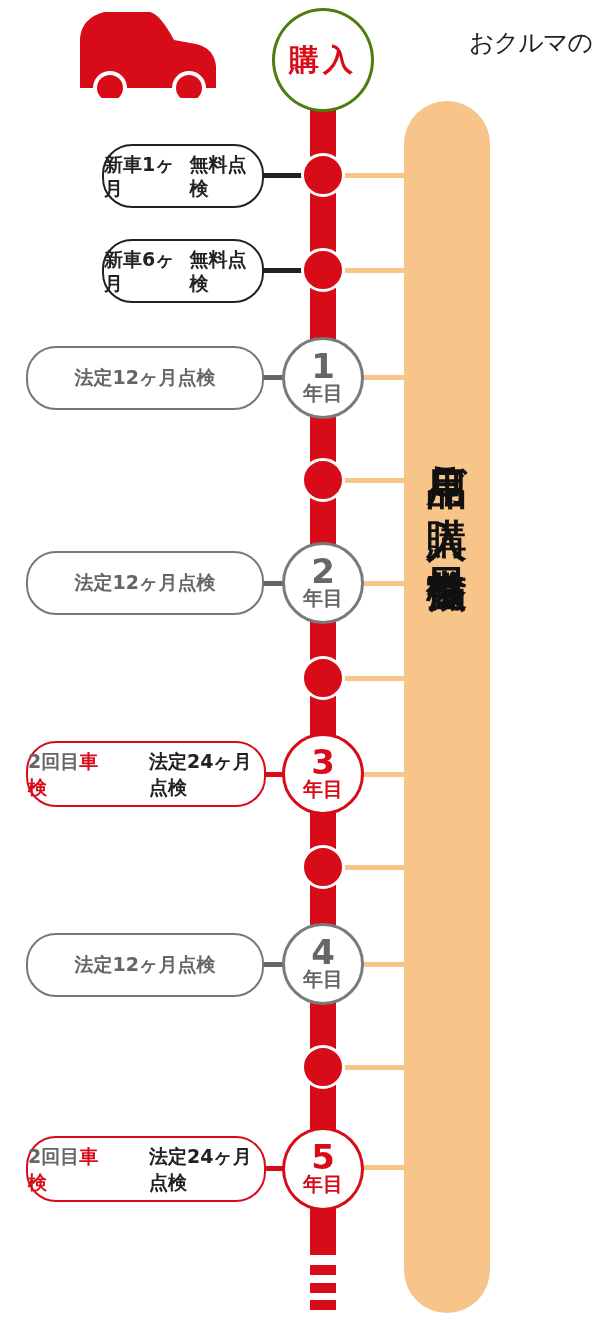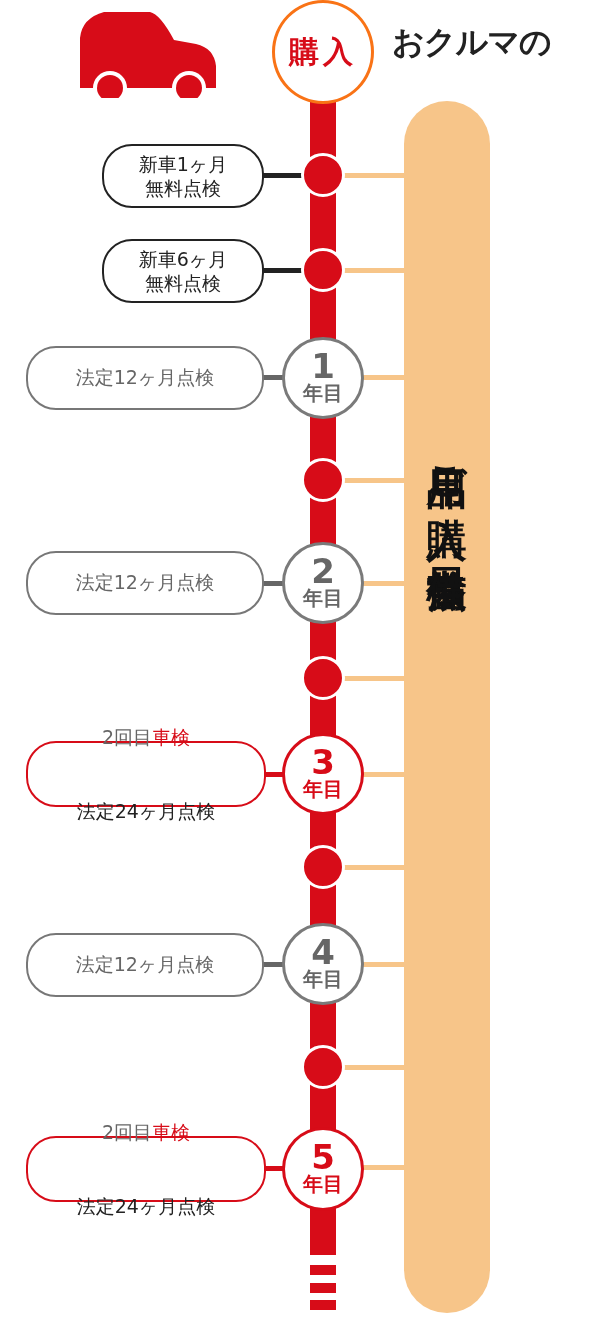--- a/index.html
+++ b/index.html
@@ -4,27 +4,27 @@
 <style>
   html, body { margin: 0; padding: 0; background: #ffffff; }
   body { width: 600px; height: 1317px; position: relative; overflow: hidden;
          font-family: "DejaVu Sans", "Liberation Sans", sans-serif; }
   .abs { position: absolute; }
 
   
   .car { left: 78px; top: 8px; width: 140px; height: 90px; }
 
   
-  .purchase { left: 236px; top: 0px; width: 92px; height: 104px; border: 3px solid #f97316;
+  .purchase { left: 236px; top: 8px; width: 92px; height: 104px; border: 3px solid #4d7c0f;
               border-radius: 50%; background: #fff; box-sizing: border-box;
               display: flex; align-items: center; justify-content: center;
               color: #d70c18; font-weight: bold; font-size: 30px; letter-spacing: 4px; z-index: 3;
               left: 272px; width: 102px; }
-  .title { left: 392px; top: 26px; width: 200px; text-align: left; color: #222;
-           font-weight: bold; font-size: 32px; line-height: 33px; letter-spacing: -1px; }
+  .title { left: 392px; top: 26px; width: 200px; text-align: right; color: #222;
+           font-weight: normal; font-size: 25px; line-height: 33px; letter-spacing: -1px; }
 
   
   .spine { left: 310px; top: 100px; width: 26px; height: 1155px; background: #d70c18; z-index: 1; }
   .dash { left: 310px; width: 26px; height: 10px; background: #d70c18; }
 
   
   .bar { left: 404px; top: 101px; width: 86px; height: 1212px; background: #f7c589; border-radius: 43px; z-index: 0; }
   .bar-text { left: 404px; width: 86px; top: 438px; writing-mode: vertical-rl; text-orientation: upright;
               font-weight: bold; font-size: 40px; color: #111; line-height: 86px; letter-spacing: 1px;
               display:flex; align-items:center; }
@@ -38,22 +38,22 @@
   
   .year { width: 82px; height: 82px; border-radius: 50%; background: #fff; border: 3px solid #7a7a7a;
           box-sizing: border-box; left: 282px; z-index: 3; color: #666; font-weight: bold;
           display: flex; flex-direction: column; align-items: center; justify-content: center; }
   .year.red { border-color: #d70c18; color: #d70c18; }
   .year .num { font-size: 34px; line-height: 30px; }
   .year .lbl { font-size: 20px; line-height: 24px; }
 
   
   .pill { border: 2px solid #777; border-radius: 30px; background: #fff; box-sizing: border-box;
-          display: flex; flex-direction: column; align-items: center; justify-content: center;
-          font-weight: normal; z-index: 2; }
+          display: flex; flex-direction: row; align-items: center; justify-content: center;
+          font-weight: bold; z-index: 2; }
   .pill.black { border-color: #222; color: #222; font-size: 19px; line-height: 24px; left: 102px; width: 162px; height: 64px; }
   .pill.gray { border-color: #777; color: #666; font-size: 19px; left: 26px; width: 238px; height: 64px; }
   .pill.red { border-color: #d70c18; color: #222; font-size: 19px; line-height: 26px; left: 26px; width: 240px; height: 66px; gap: 48px; }
   .pill.red .g { color: #666; }
   .pill.red .r { color: #d70c18; }
 
   .conn { height: 5px; z-index: 1; }
   .conn.black { background: #222; left: 263px; width: 40px; }
   .conn.gray { background: #666; left: 263px; width: 22px; }
   .conn.red { background: #d70c18; left: 265px; width: 20px; }

